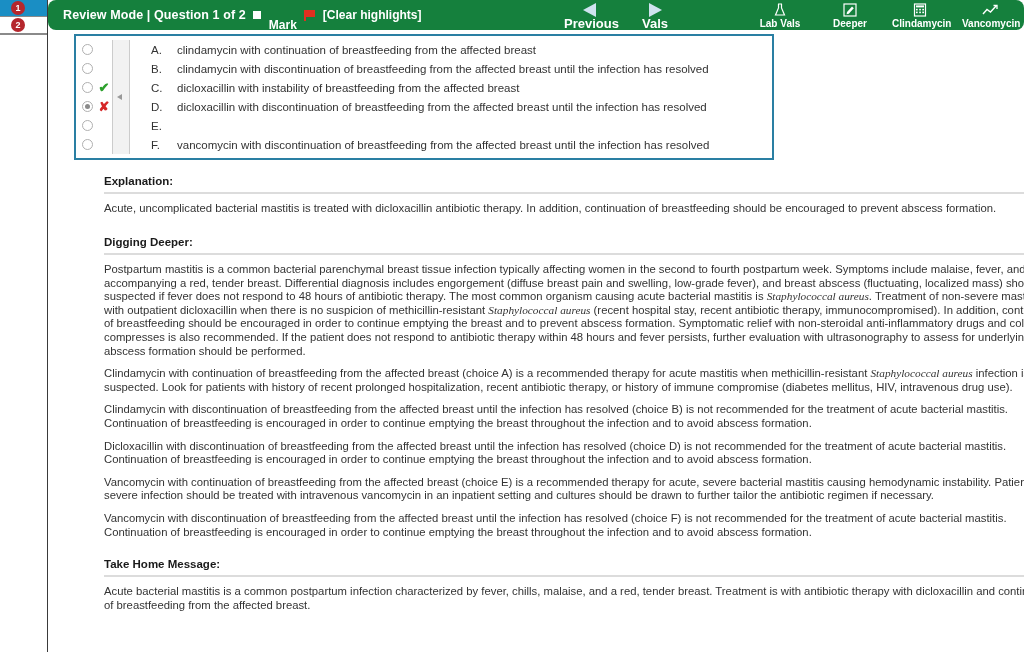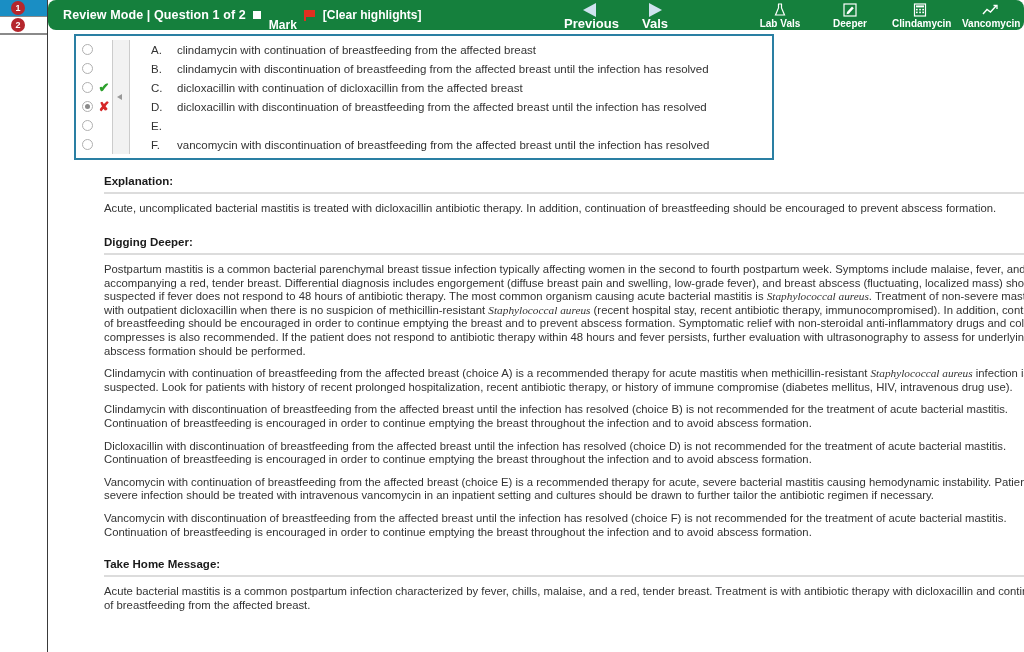--- a/index.html
+++ b/index.html
@@ -386,21 +386,21 @@
           <div class="mark-slot"></div>
           <div style="width: 18px; flex: 0 0 auto;"></div>
           <div class="ans-letter">B.</div>
           <div class="ans-text">clindamycin with discontinuation of breastfeeding from the affected breast until the infection has resolved</div>
         </div>
         <div class="ans-row">
           <div class="radio"></div>
           <div class="mark-slot mark-correct">✔</div>
           <div style="width: 18px; flex: 0 0 auto;"></div>
           <div class="ans-letter">C.</div>
-          <div class="ans-text">dicloxacillin with continuation of dicloxacillin from the affected breast</div>
+          <div class="ans-text">dicloxacillin with instability of breastfeeding from the affected breast</div>
         </div>
         <div class="ans-row">
           <div class="radio checked"></div>
           <div class="mark-slot mark-wrong">✘</div>
           <div style="width: 18px; flex: 0 0 auto;"></div>
           <div class="ans-letter">D.</div>
           <div class="ans-text">dicloxacillin with discontinuation of breastfeeding from the affected breast until the infection has resolved</div>
         </div>
         <div class="ans-row">
           <div class="radio"></div>

